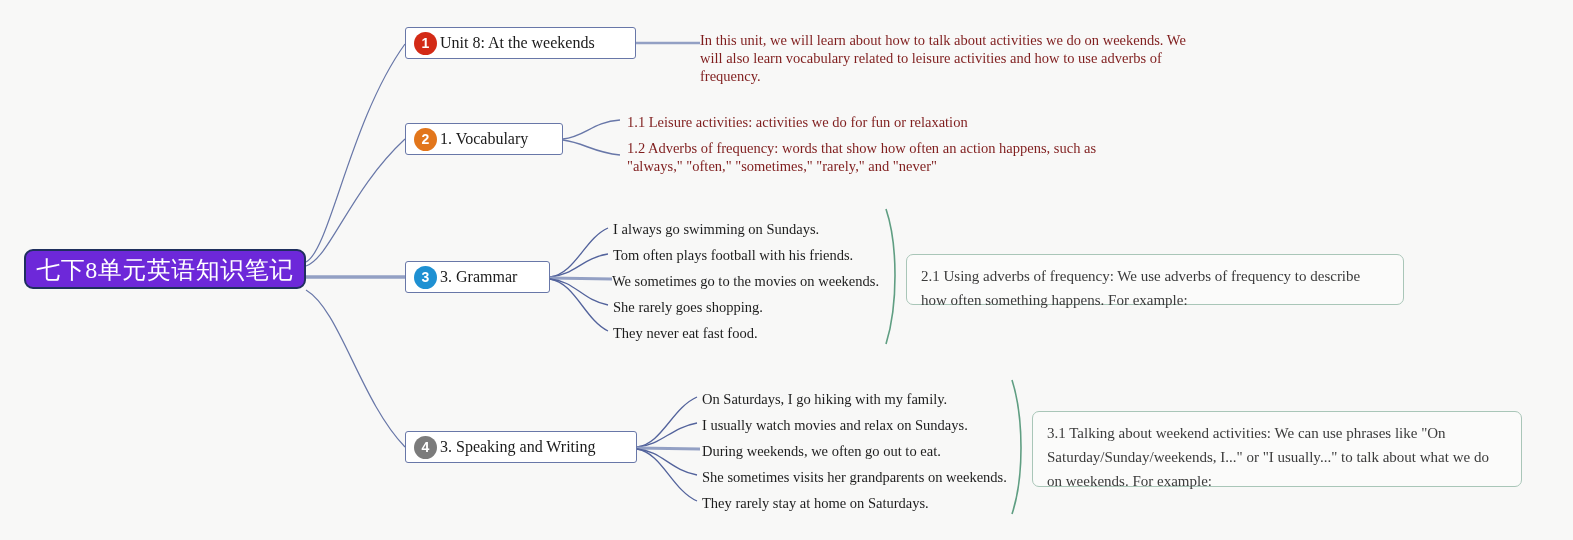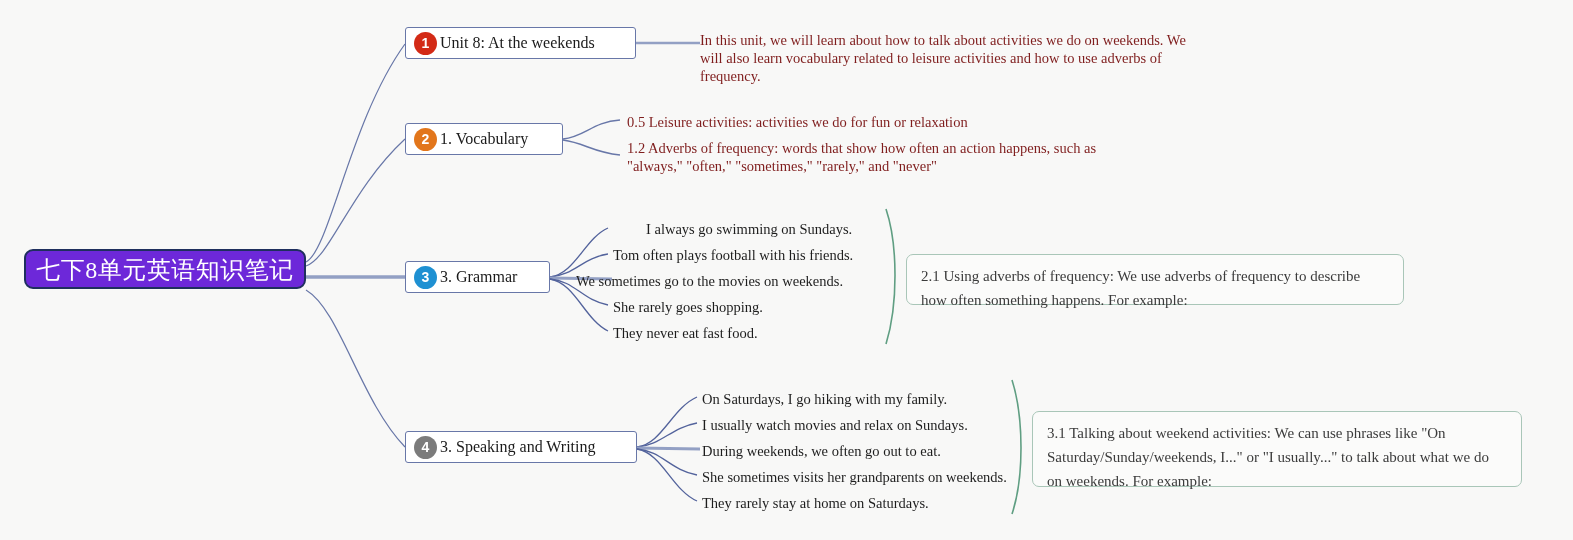--- a/index.html
+++ b/index.html
@@ -152,30 +152,30 @@
   <div class="node node-unit">
     <span class="badge" style="background: rgb(211, 42, 22);">1</span>
     <span class="node-label">Unit 8: At the weekends</span>
   </div>
   <div class="text-block" style="left:700px; top:31px; width:498px;">In this unit, we will learn about how to talk about activities we do on weekends. We will also learn vocabulary related to leisure activities and how to use adverbs of frequency.</div>
 
   <div class="node node-vocab">
     <span class="badge" style="background: rgb(226, 118, 27);">2</span>
     <span class="node-label">1. Vocabulary</span>
   </div>
-  <div class="text-block" style="left:627px; top:113px; width:560px;">0.5 Leisure activities: activities we do for fun or relaxation</div>
+  <div class="text-block" style="left:627px; top:113px; width:560px;">1.1 Leisure activities: activities we do for fun or relaxation</div>
   <div class="text-block" style="left:627px; top:139px; width:470px;">1.2 Adverbs of frequency: words that show how often an action happens, such as "always," "often," "sometimes," "rarely," and "never"</div>
 
   <div class="node node-grammar">
     <span class="badge" style="background: rgb(30, 144, 210);">3</span>
     <span class="node-label">3. Grammar</span>
   </div>
-  <div class="leaf" style="left:613px; top:220px;margin-left:33px;">I always go swimming on Sundays.</div>
+  <div class="leaf" style="left:613px; top:220px;">I always go swimming on Sundays.</div>
   <div class="leaf" style="left:613px; top:246px;">Tom often plays football with his friends.</div>
-  <div class="leaf" style="left:576px; top:272px;">We sometimes go to the movies on weekends.</div>
+  <div class="leaf" style="left:612px; top:272px;">We sometimes go to the movies on weekends.</div>
   <div class="leaf" style="left:613px; top:298px;">She rarely goes shopping.</div>
   <div class="leaf" style="left:613px; top:324px;">They never eat fast food.</div>
   <div class="callout callout-21">2.1 Using adverbs of frequency: We use adverbs of frequency to describe how often something happens. For example:</div>
 
   <div class="node node-speaking">
     <span class="badge" style="background: rgb(123, 123, 123);">4</span>
     <span class="node-label">3. Speaking and Writing</span>
   </div>
   <div class="leaf" style="left:702px; top:390px;">On Saturdays, I go hiking with my family.</div>
   <div class="leaf" style="left:702px; top:416px;">I usually watch movies and relax on Sundays.</div>

